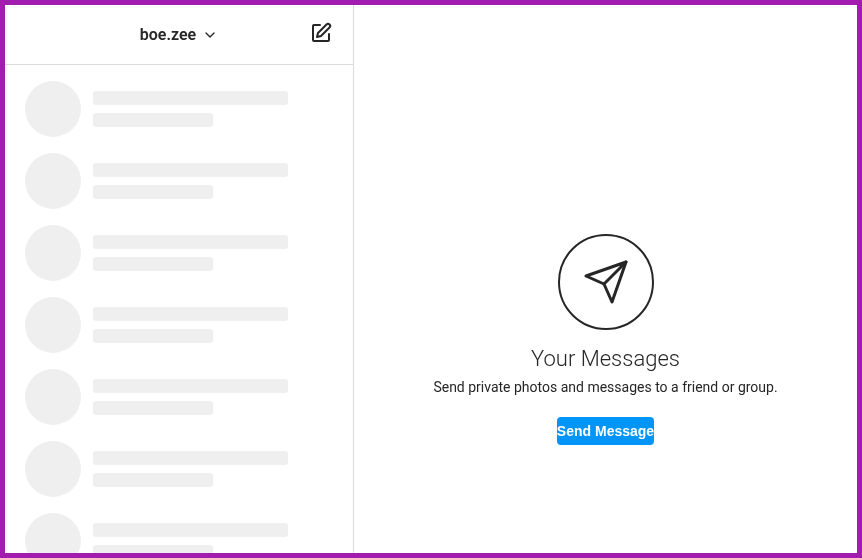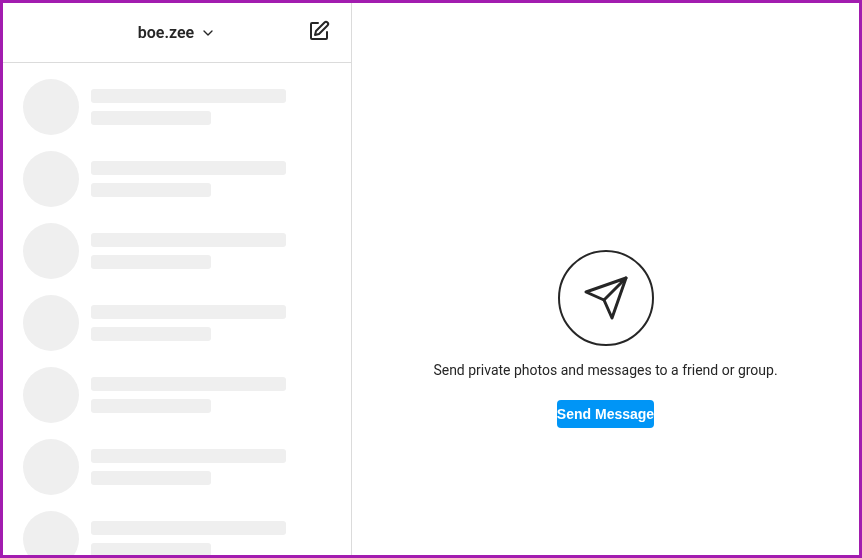--- a/index.html
+++ b/index.html
@@ -11,21 +11,21 @@
       font-family: -apple-system, BlinkMacSystemFont, "Segoe UI", Roboto, Helvetica, Arial, sans-serif;
       background: #fff;
       width: 862px;
       height: 558px;
       overflow: hidden;
     }
     .container {
       display: flex;
       width: 100%;
       height: 100%;
-      border: 3px solid #a21caf;
+      border: 5px solid #a21caf;
     }
     .sidebar {
       width: 349px;
       border-right: 1px solid #dbdbdb;
       display: flex;
       flex-direction: column;
     }
     .sidebar-header {
       height: 60px;
       display: flex;
@@ -219,18 +219,19 @@
   </aside>
 
   <main class="main">
     <div class="empty-state">
       <div class="plane-circle">
         <svg width="48" height="48" viewBox="0 0 24 24" fill="none" stroke="#262626" stroke-width="1.5" stroke-linecap="round" stroke-linejoin="round">
           <path d="M22 2 L2 9 L11 13 L22 2 Z"></path>
           <path d="M22 2 L15 22 L11 13"></path>
         </svg>
       </div>
+      <h2 class="empty-title">Your Messages</h2>
       <p class="empty-subtitle">Send private photos and messages to a friend or group.</p>
       <button class="send-message-btn">Send Message</button>
     </div>
   </main>
 
 </div>
 
 </body></html>

